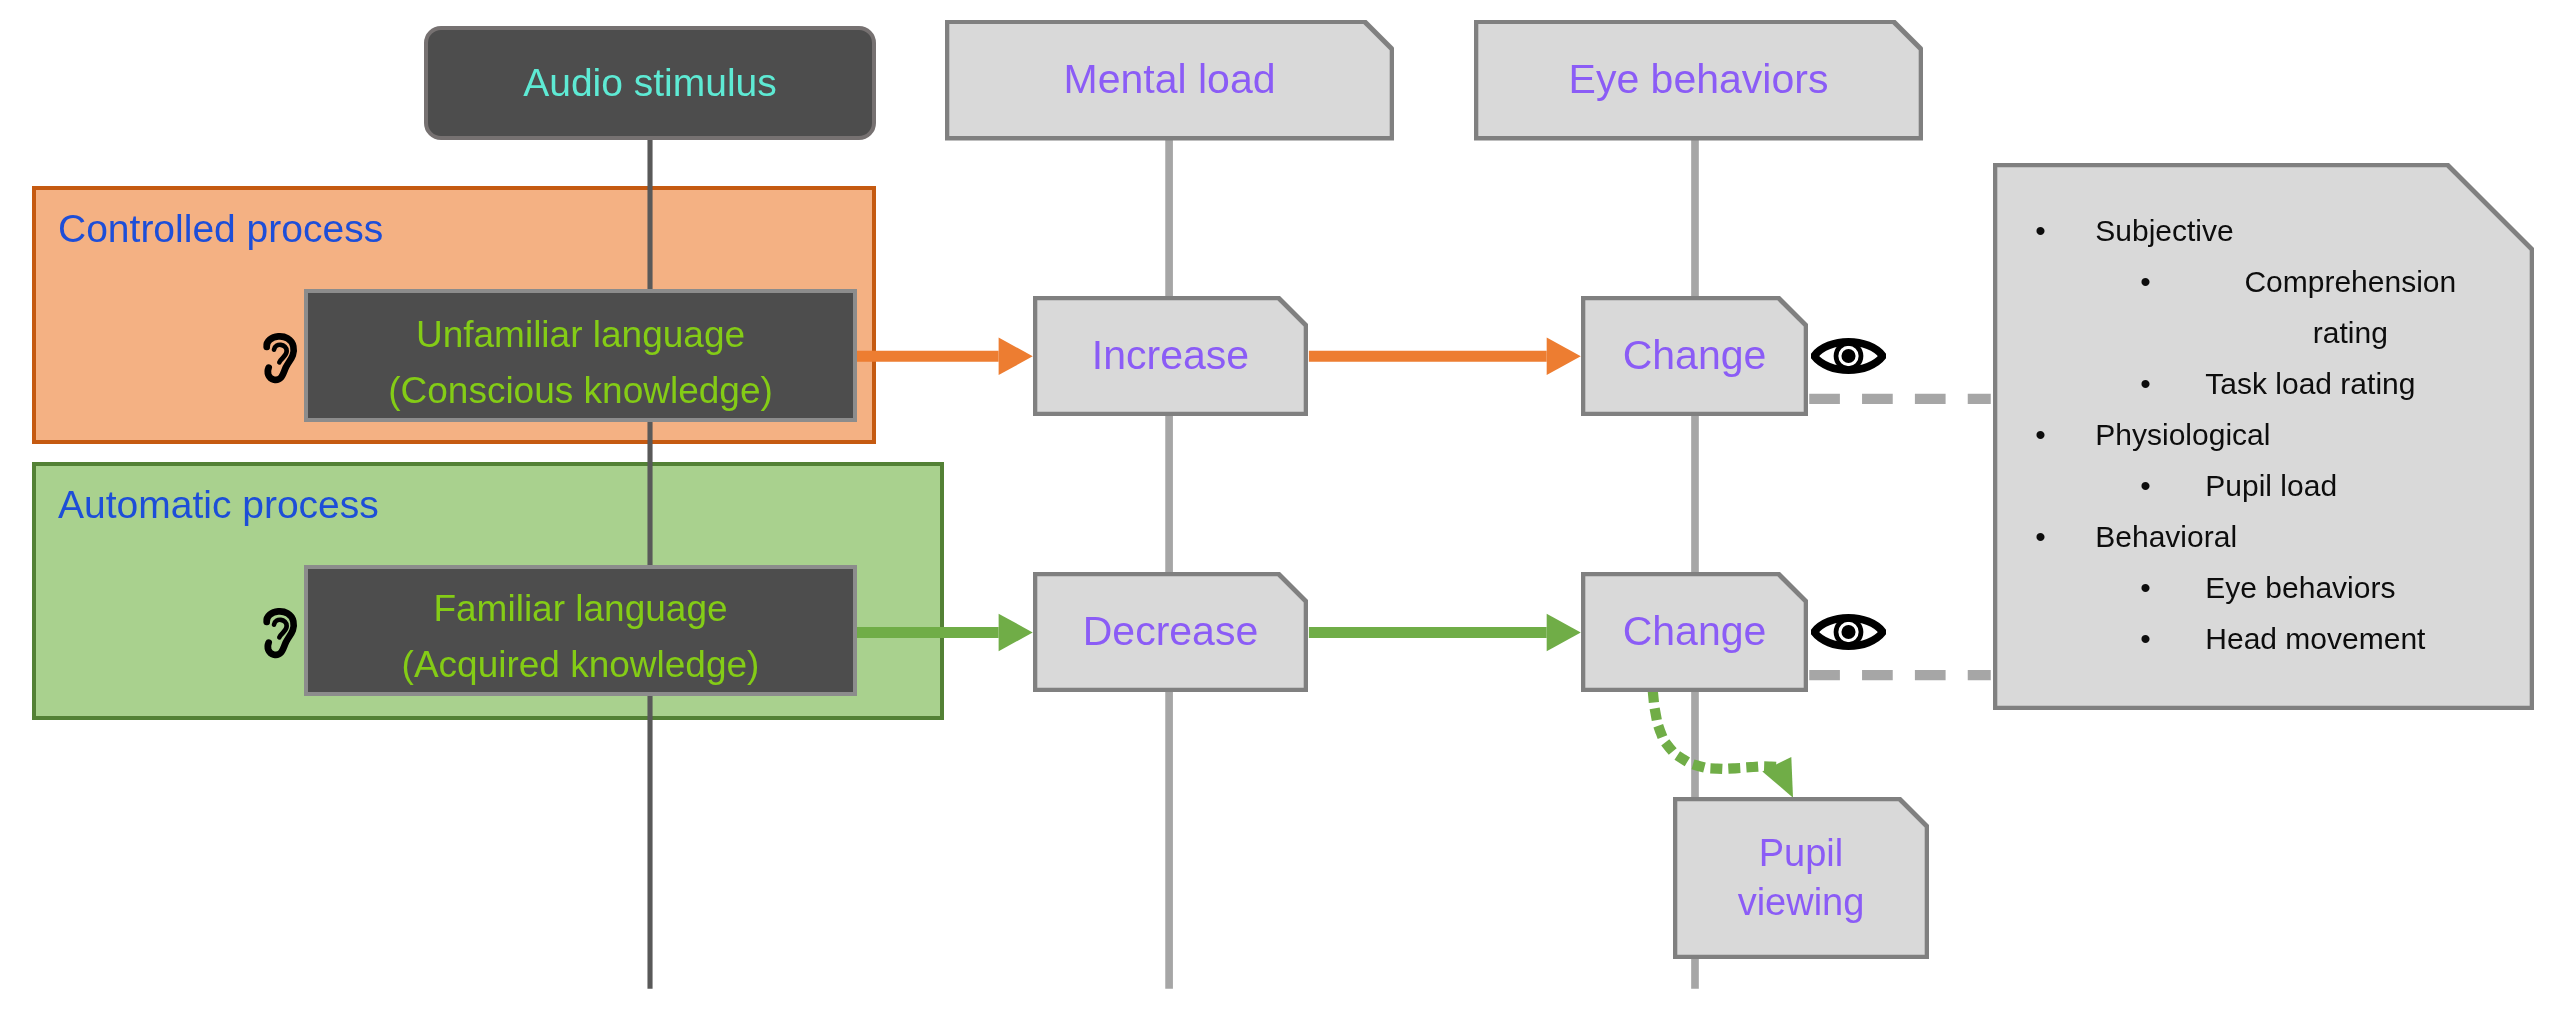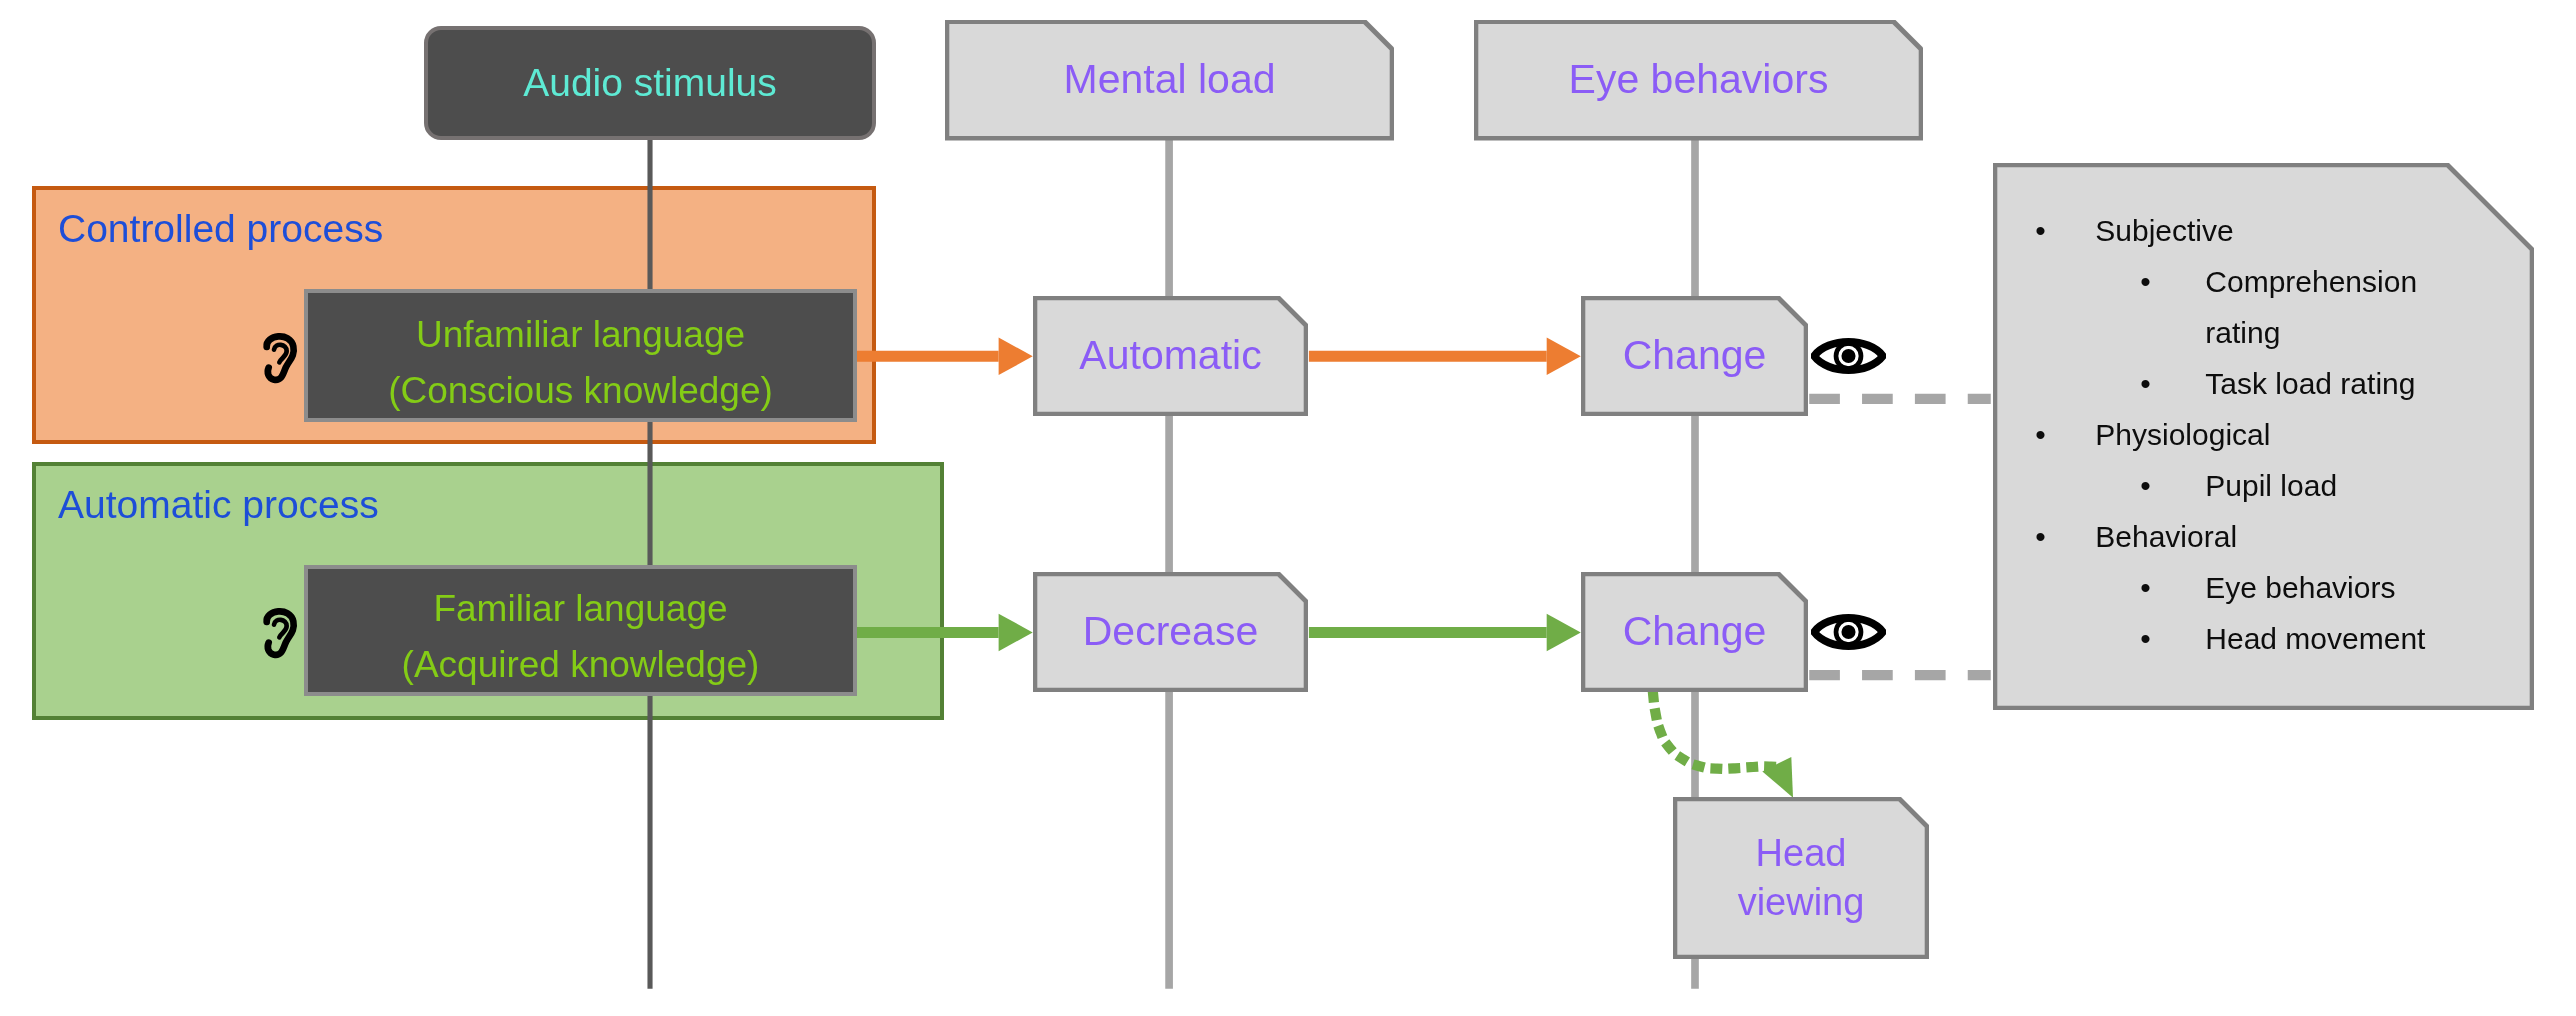--- a/index.html
+++ b/index.html
@@ -33,21 +33,21 @@
               font-size:41px;color:#8b5cf6;text-align:center;line-height:1.3;}
   .snip-label.small{font-size:38px;}
   .wrapnarrow{width:153px;}
 
   .panel-content{position:absolute;inset:4.3px;padding:38px 24px 0 0;font-size:30px;color:#0d0d0d;}
   .prow{display:flex;line-height:51px;}
   .prow.l1{padding-left:38px;}
   .prow.l1 .bullet{width:60px;flex:none;}
   .prow.l2{padding-left:143px;}
   .prow.l2 .bullet{width:65px;flex:none;}
-  .prow .txt{max-width:290px;}
+  .prow .txt{max-width:290px;text-align:center;}
 
   .icon{position:absolute;z-index:4;}
 
   
   .vdark{stroke:var(--line-dark);stroke-width:6;}
   .vgray{stroke:var(--line-gray);stroke-width:9;}
   .oline{stroke:var(--accent-orange);stroke-width:13;}
   .gline{stroke:var(--accent-green);stroke-width:13;}
   .ohead{fill:var(--accent-orange);}
   .ghead{fill:var(--accent-green);}
@@ -110,21 +110,21 @@
     <div>(Conscious knowledge)</div>
   </div>
   <div class="darkbox" style="left:304px;top:565px;width:553px;height:131px;">
     <div>Familiar language</div>
     <div>(Acquired knowledge)</div>
   </div>
 
   <div class="snip" style="left:1033px;top:296px;width:275px;height:120px;--cut:28px;">
     <div class="snip-bg"></div>
     <div class="snip-fg"></div>
-    <div class="snip-label">Automatic</div>
+    <div class="snip-label">Increase</div>
   </div>
   <div class="snip" style="left:1033px;top:572px;width:275px;height:120px;--cut:28px;">
     <div class="snip-bg"></div>
     <div class="snip-fg"></div>
     <div class="snip-label">Decrease</div>
   </div>
   <div class="snip" style="left:1581px;top:296px;width:227px;height:120px;--cut:28px;">
     <div class="snip-bg"></div>
     <div class="snip-fg"></div>
     <div class="snip-label">Change</div>
@@ -132,21 +132,21 @@
   <div class="snip" style="left:1581px;top:572px;width:227px;height:120px;--cut:28px;">
     <div class="snip-bg"></div>
     <div class="snip-fg"></div>
     <div class="snip-label">Change</div>
   </div>
 
   <div class="snip" style="left:1673px;top:797px;width:256px;height:162px;--cut:28px;">
     <div class="snip-bg"></div>
     <div class="snip-fg"></div>
     <div class="snip-label small">
-      <span class="wrapnarrow">Head viewing</span>
+      <span class="wrapnarrow">Pupil viewing</span>
     </div>
   </div>
 
   <div class="snip" style="left:1993px;top:163px;width:541px;height:547px;--cut:85px;">
     <div class="snip-bg"></div>
     <div class="snip-fg"></div>
     <div class="panel-content">
       <div class="prow l1">
         <span class="bullet">•</span>
         <span class="txt">Subjective</span>

